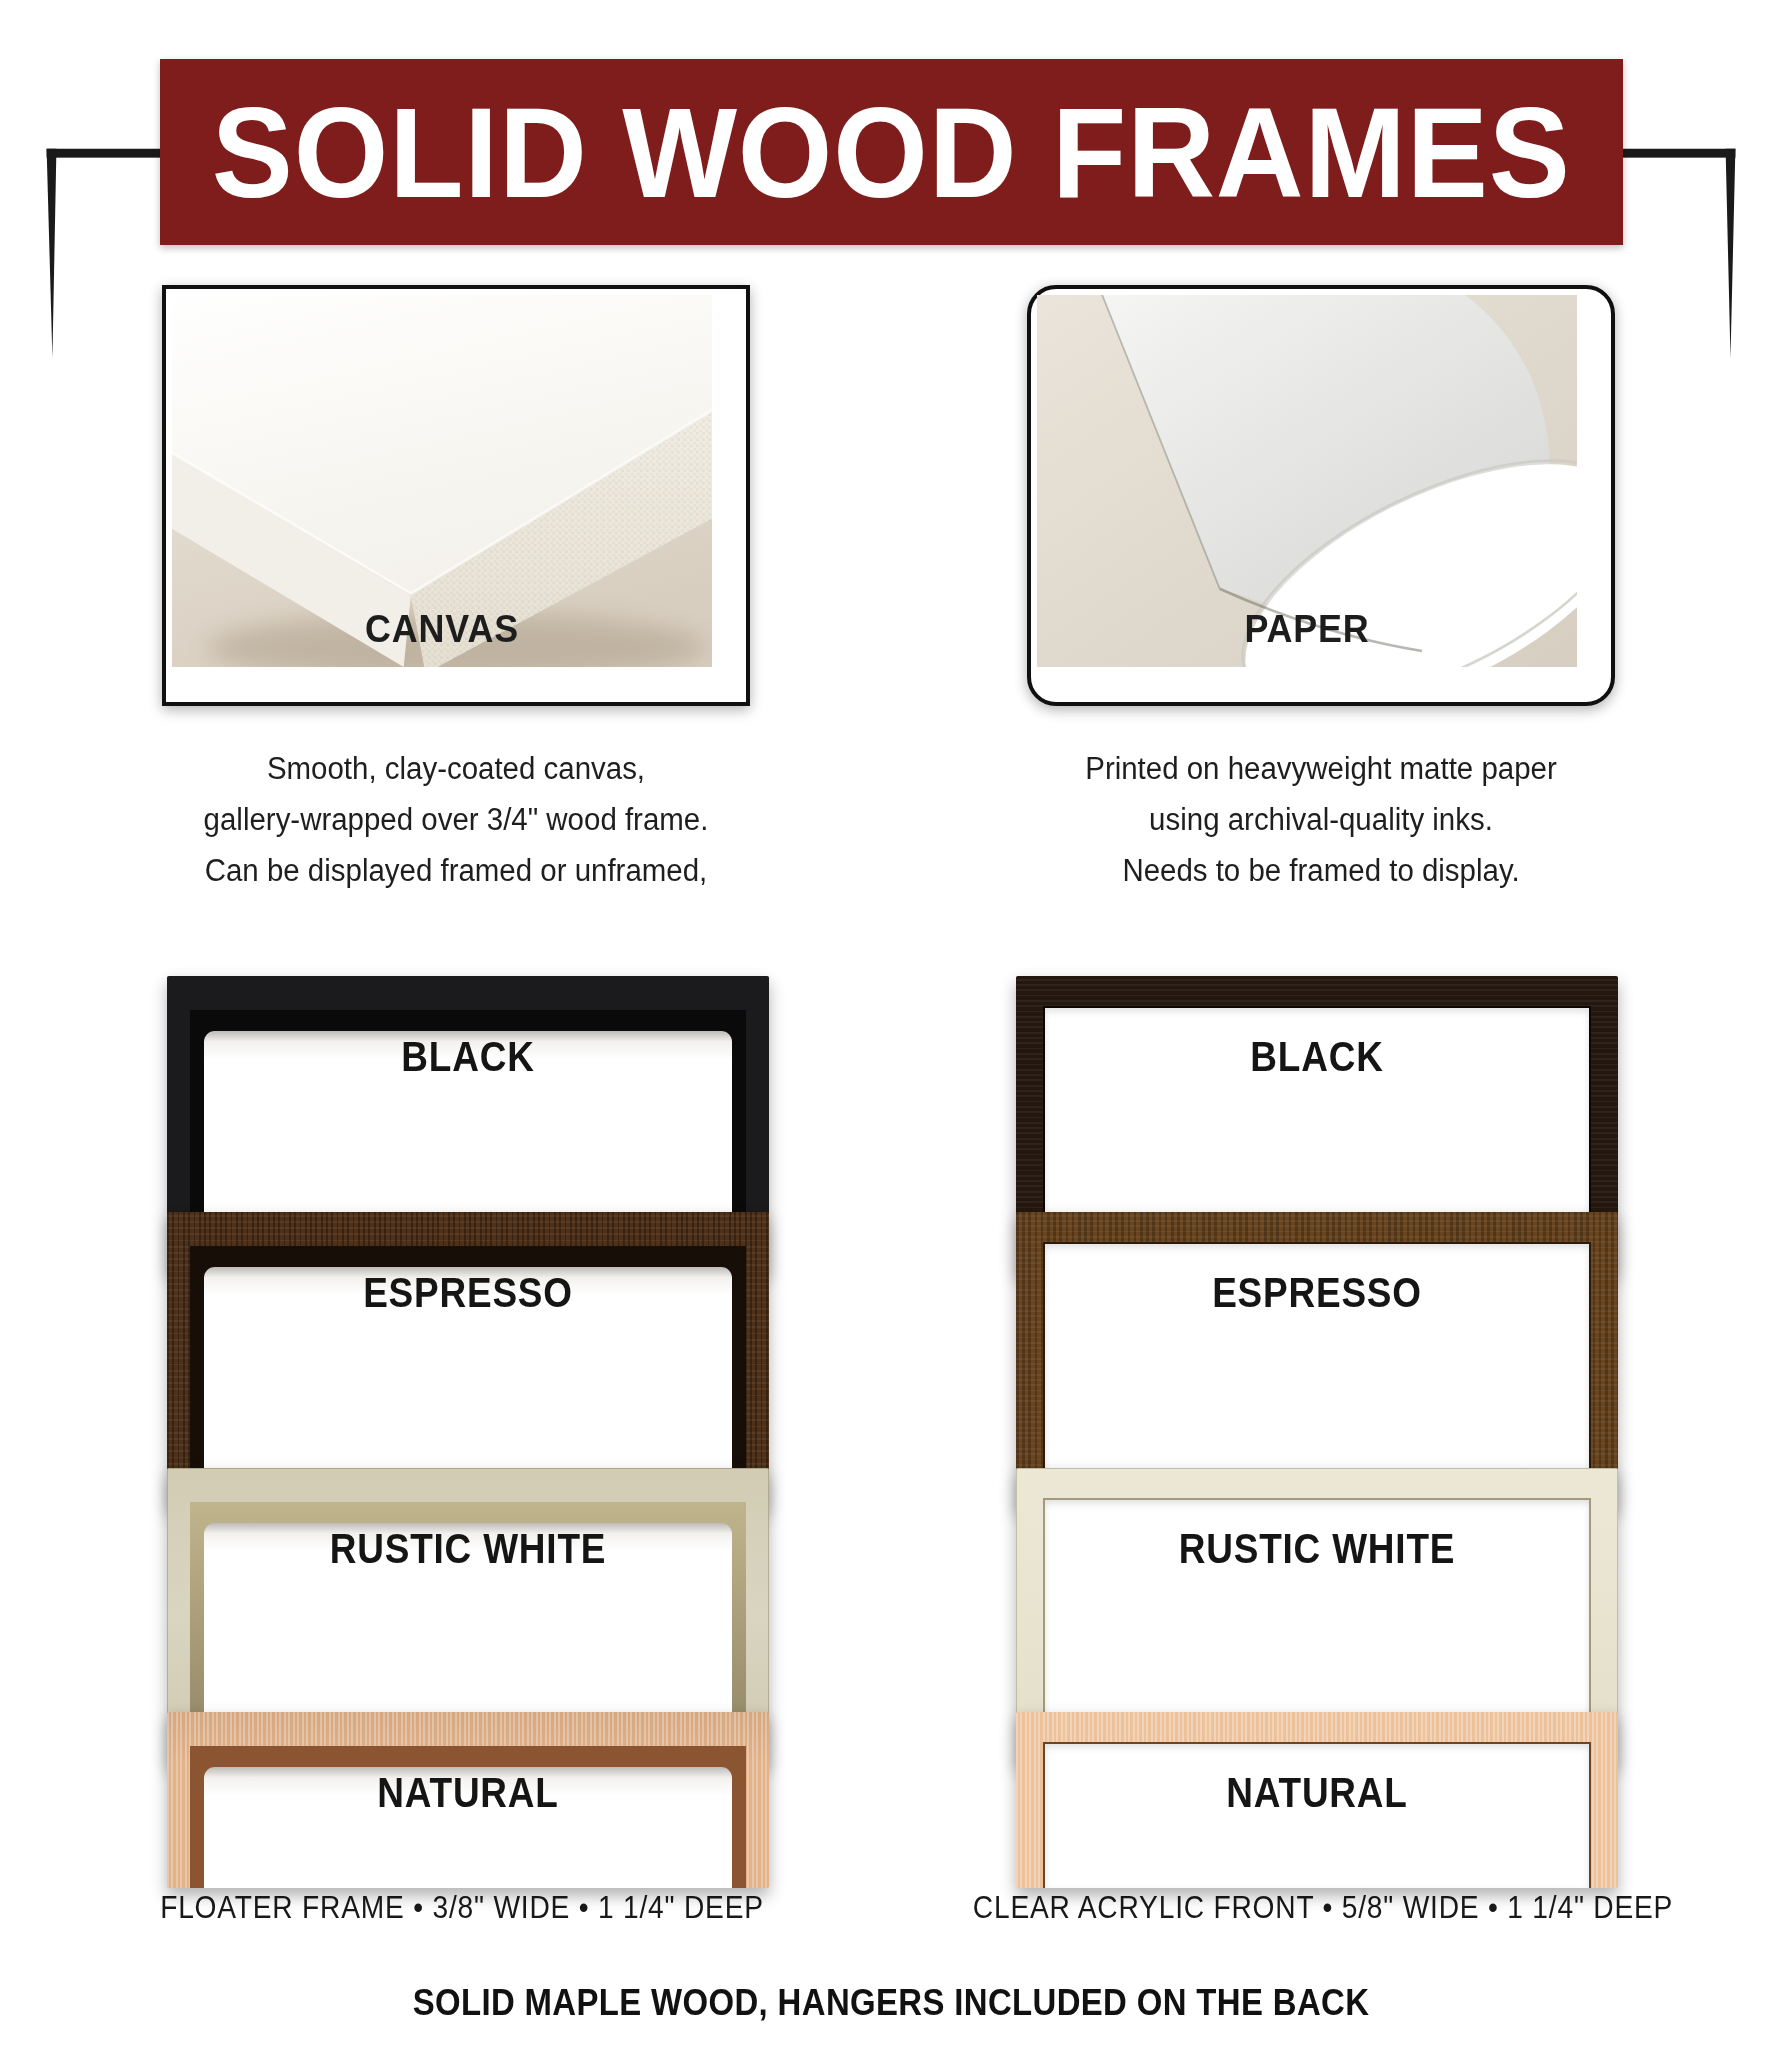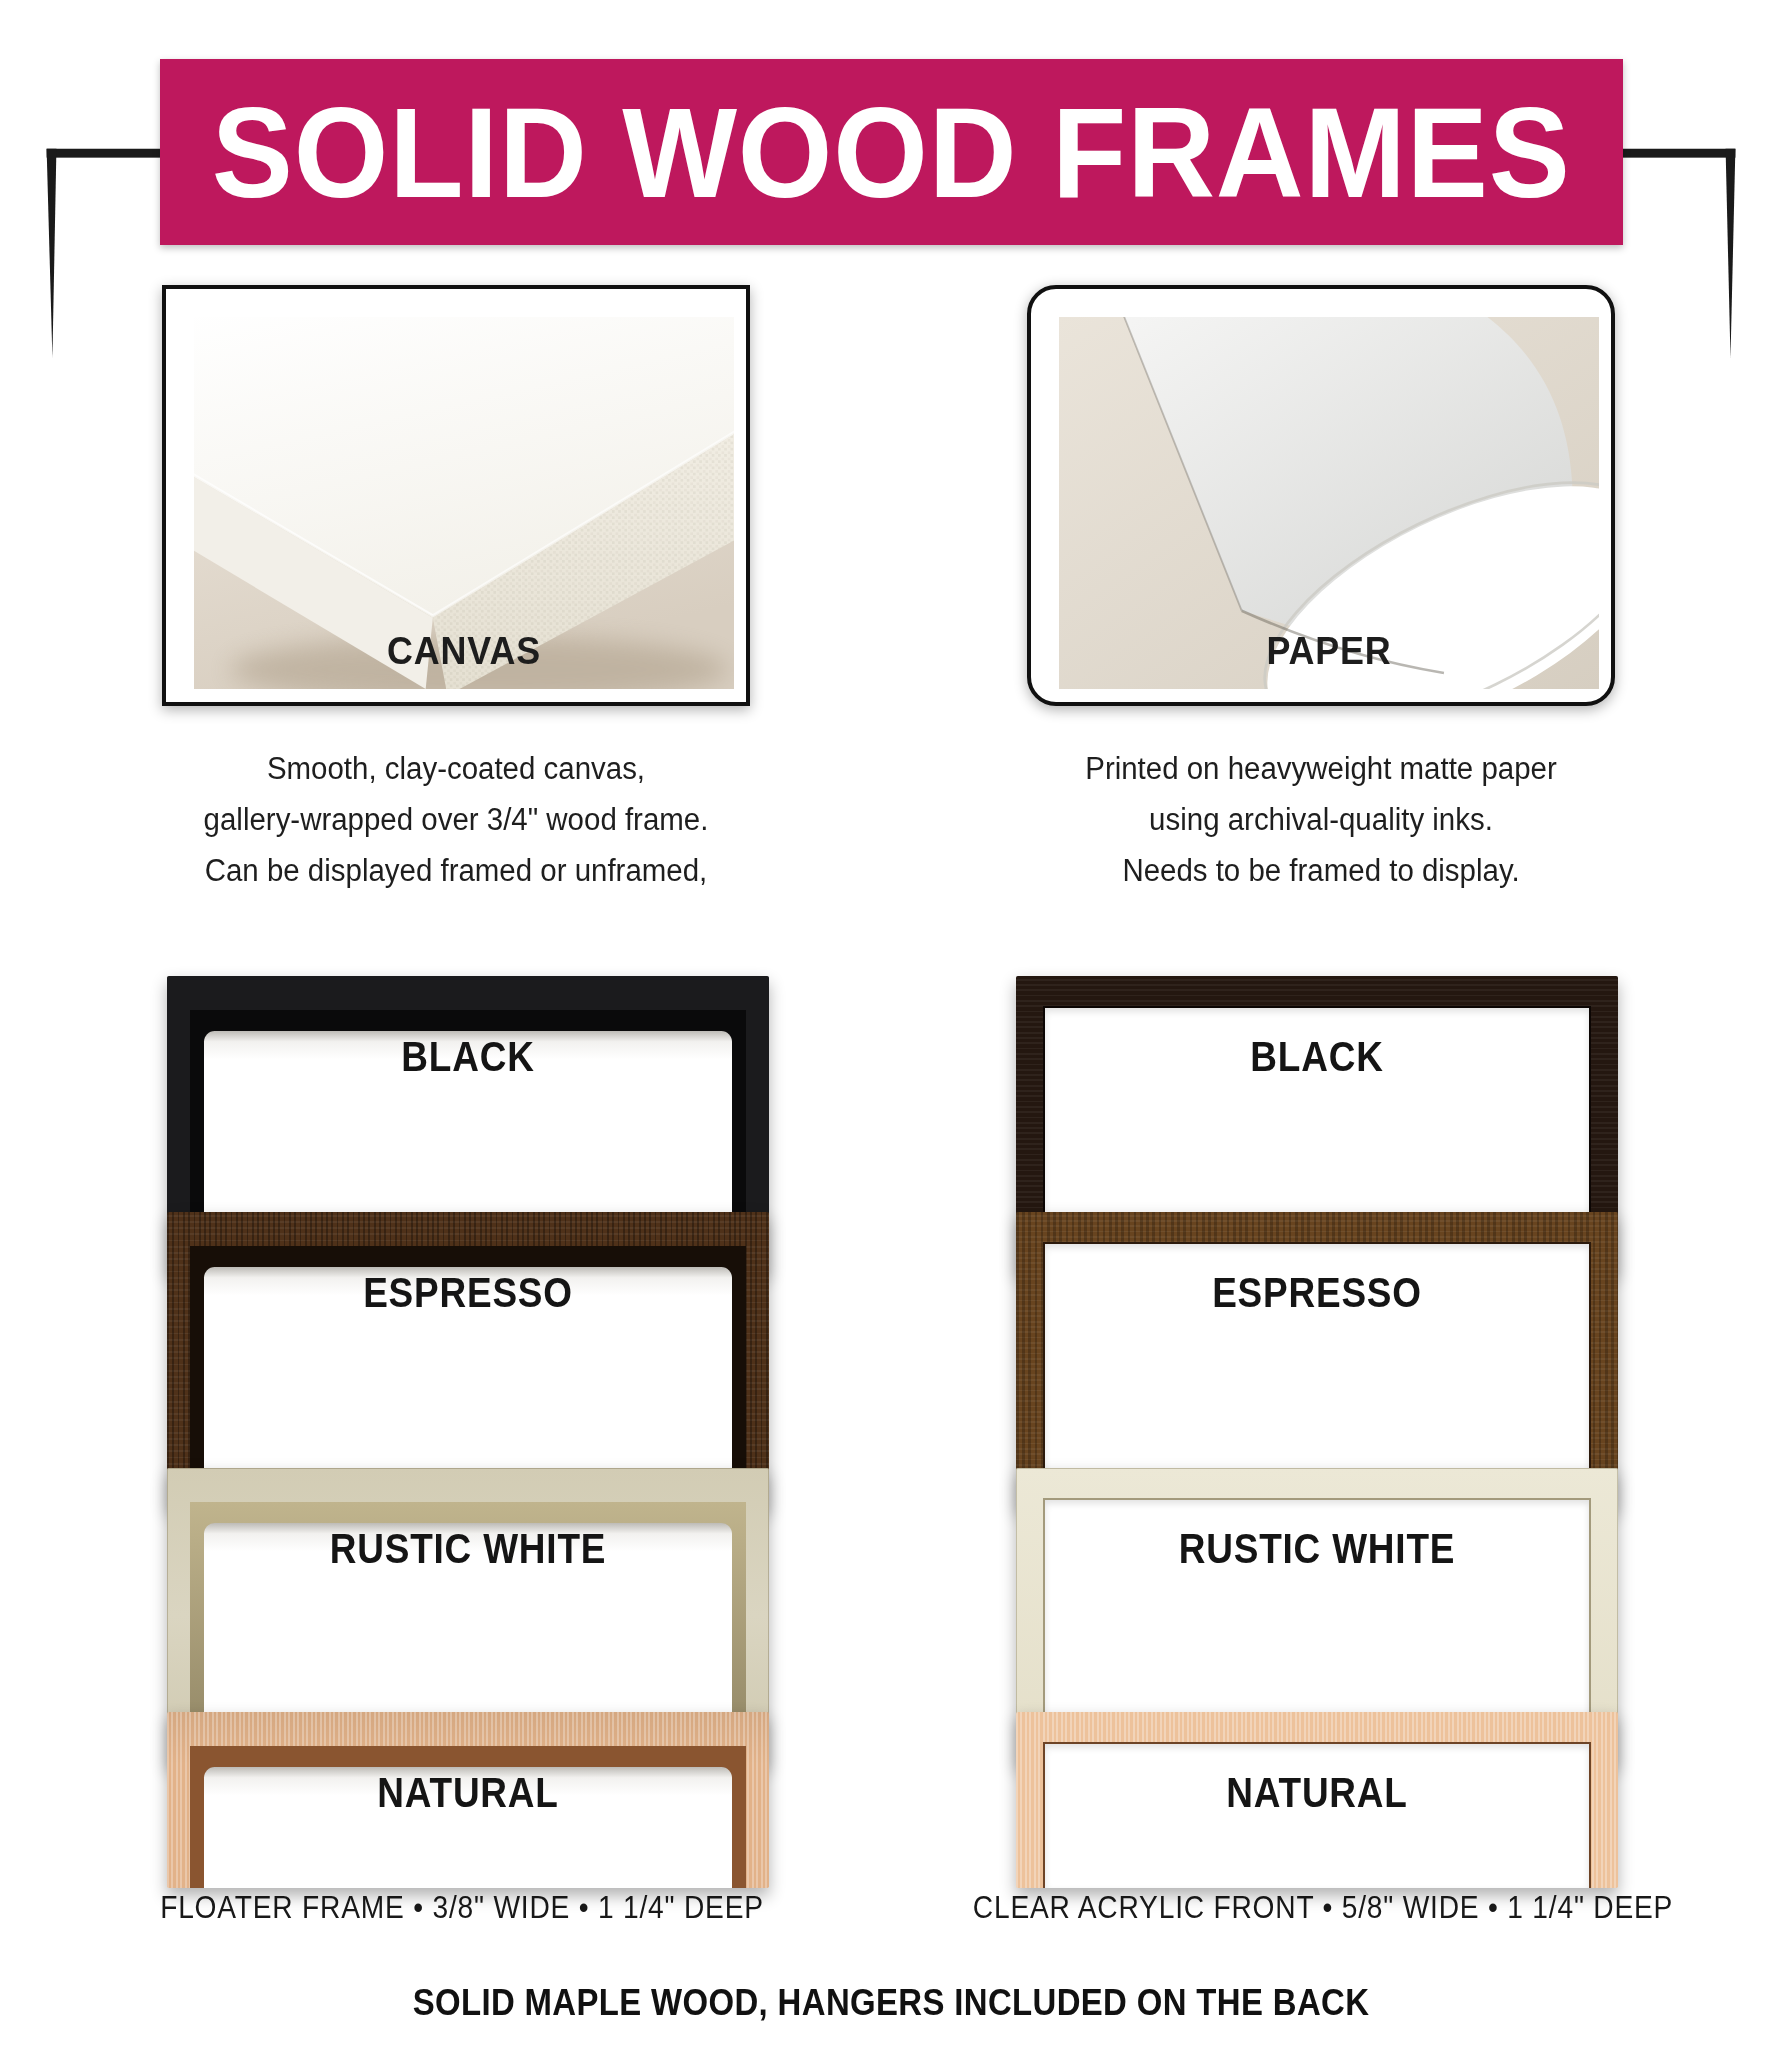--- a/index.html
+++ b/index.html
@@ -10,35 +10,35 @@
     background:#ffffff;
     overflow:hidden;
     font-family:"Liberation Sans", sans-serif;
     color:#1c1c1c;
   }
   
   .brackets{position:absolute;left:0;top:0;width:1782px;height:383px;}
   
   .banner{
     position:absolute;left:160px;top:59px;width:1463px;height:186px;
-    background:#be185d;
+    background:#7f1d1d;
     display:flex;align-items:center;justify-content:center;
     box-shadow:0 2.7px 7.1px rgba(0,0,0,0.25);
     text-align:right;
   }
   .banner-title{
     display:inline-block;white-space:nowrap;
     color:#ffffff;font-size:128px;font-weight:800;letter-spacing:0.9px;
     transform:scaleX(0.95);transform-origin:center;
   }
   
   .photo-box{
     position:absolute;top:285px;width:588px;height:421px;
     background:#ffffff;border:4.5px solid #101010;box-sizing:border-box;
-    padding:28px;box-shadow:0 3.6px 12.5px rgba(0,0,0,0.30);
+    padding:6px;box-shadow:0 3.6px 12.5px rgba(0,0,0,0.30);
   }
   .photo-box.canvas{left:162px;}
   .photo-box.paper{left:1027px;border-radius:29px;}
   .photo{position:relative;width:540px;height:372px;overflow:hidden;}
   .photo svg{position:absolute;left:0;top:0;width:100%;height:100%;}
   .photo-label{
     position:absolute;left:0;right:0;bottom:16px;text-align:center;
     font-size:39px;font-weight:600;letter-spacing:0.9px;color:#1d1d1d;
     transform:scaleX(0.92);transform-origin:center;
   }

